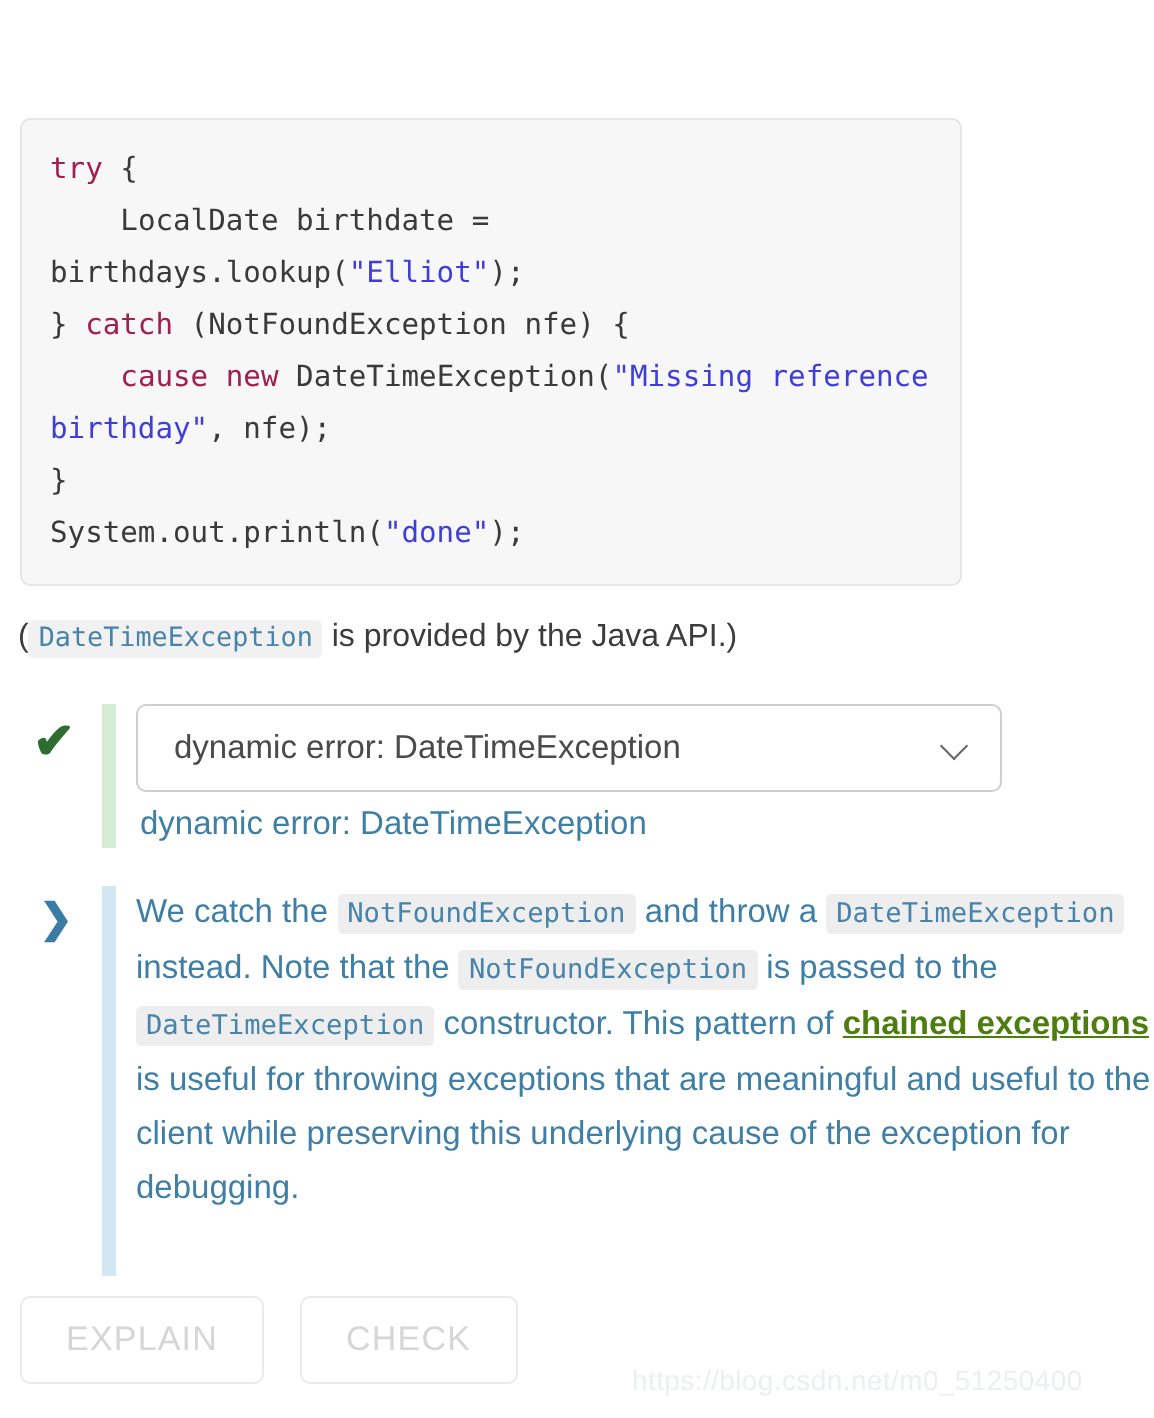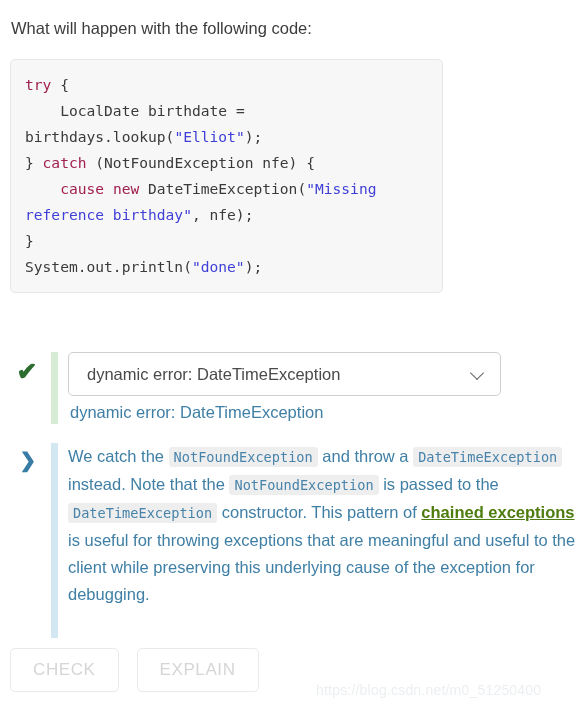--- a/index.html
+++ b/index.html
@@ -33,21 +33,21 @@
     line-height: 22px;
     color: #3c3c3c;
     white-space: nowrap;
   }
 
   
   .codeblock {
     position: absolute;
     left: 10px;
     top: 59px;
-    width: 433px;
+    width: 471px;
     box-sizing: border-box;
     background: #f7f7f7;
     border: 1px solid #e6e6e6;
     border-radius: 5px;
     padding: 12px 14px 12px 14px;
   }
   .codeblock pre {
     margin: 0;
     font-family: "DejaVu Sans Mono", "Liberation Mono", monospace;
     font-size: 14.6px;
@@ -245,50 +245,52 @@
     color: #eceff1;
     white-space: nowrap;
     letter-spacing: 0.2px;
   }
 </style>
 </head>
 <body>
 
 <div class="page">
 
-  <div class="question">What will happen with the following code:</div>
 
   <div class="codeblock">
     <pre id="code-pre"><span class="kw">try</span><span class="pln"> {
     LocalDate birthdate = birthdays.lookup(</span><span class="str">"Elliot"</span><span class="pln">);
 } </span><span class="kw">catch</span><span class="pln"> (NotFoundException nfe) {
     </span><span class="kw">cause</span><span class="pln"> </span><span class="kw">new</span><span class="pln"> DateTimeException(</span><span class="str">"Missing reference birthday"</span><span class="pln">, nfe);
 }
 System.out.println(</span><span class="str">"done"</span><span class="pln">);</span></pre>
   </div>
 
+  <div class="noteline">
+    <span>(</span><span class="inline-code">DateTimeException</span><span> is provided by the Java API.)</span>
+  </div>
 
   <div class="answer-row">
     <div class="check-icon">✔</div>
     <div class="answer-bar"></div>
     <div class="select-wrap">
       <div class="select-box">
         <span class="select-value">dynamic error: DateTimeException</span>
         <span class="select-caret"></span>
       </div>
     </div>
     <div class="answer-echo">dynamic error: DateTimeException</div>
   </div>
 
   <div class="explain-row">
     <div class="chevron-icon">❯</div>
     <div class="explain-bar"></div>
     <div class="explain-text" id="explain-text"><span>We catch the </span><span class="inline-code">NotFoundException</span><span> and throw a </span><span class="inline-code">DateTimeException</span><span> instead. Note that the </span><span class="inline-code">NotFoundException</span><span> is passed to the </span><span class="inline-code">DateTimeException</span><span> constructor. This pattern of </span><a href="#">chained exceptions</a><span> is useful for throwing exceptions that are meaningful and useful to the client while preserving this underlying cause of the exception for debugging.</span></div>
   </div>
 
   <div class="button-row">
+    <button class="btn" disabled="">EXPLAIN</button>
     <button class="btn" disabled="">CHECK</button>
-    <button class="btn" disabled="">EXPLAIN</button>
   </div>
 
   <div class="watermark">https://blog.csdn.net/m0_51250400</div>
 
 </div>
 
 </body></html>

